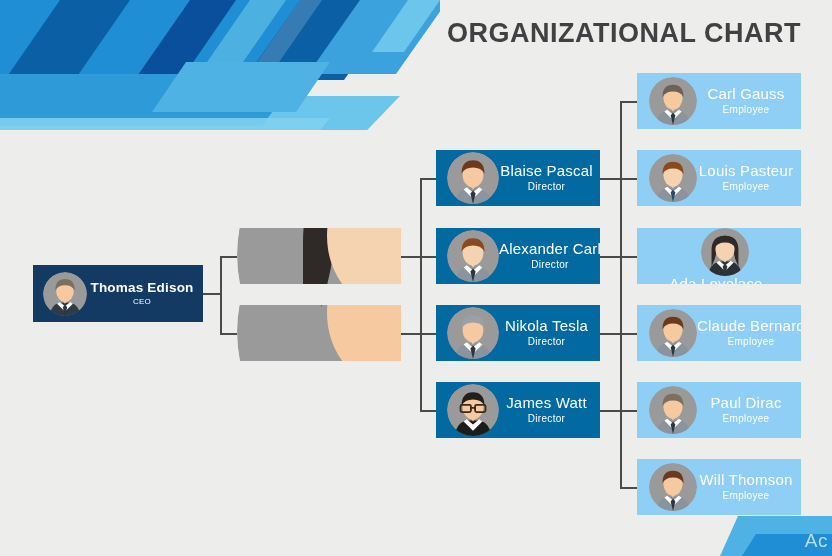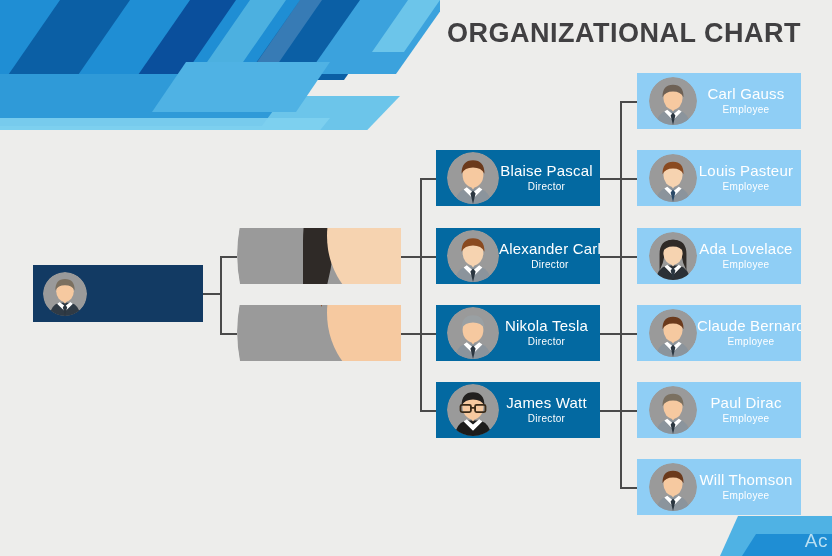--- a/index.html
+++ b/index.html
@@ -141,20 +141,24 @@
 
     <path d="M14 100 q4 -24 22 -30 l28 0 q18 6 22 30 z" fill="#2f3a45"></path>
     <path d="M38 68 l12 10 l12 -10 l6 4 l-18 18 l-18 -18 z" fill="#ffffff"></path>
 
       <polygon points="50,74 55,80 50,100 45,80" fill="#2b3640"></polygon>
     <path d="M40 58 l10 14 l10 -14 l0 -10 l-20 0 z" fill="#f6c9a0"></path>
     <ellipse cx="50" cy="44" rx="20" ry="24" fill="#f6c9a0"></ellipse>
     <path d="M28 42 q0 -26 22 -26 q22 0 22 26 q-6 -12 -22 -12 q-16 0 -22 12 z" fill="#7b7060"></path>
 
   </svg></div>
+        <div class="txt">
+          <span class="nm">Thomas Edison</span>
+          <span class="rl">CEO</span>
+        </div>
       </div>
       <div class="node tier-executive" style="left: 237px; top: 228px; width: 164px; height: 56px;">
         <div class="avatar">
   <svg viewBox="0 0 100 100" width="100%" height="100%" xmlns="http://www.w3.org/2000/svg">
     <circle cx="50" cy="50" r="50" fill="#9a9a9a"></circle>
 
       <path d="M22 46 q0 -30 28 -30 q28 0 28 30 l0 34 q-8 -14 -10 -30 q-18 8 -36 0 q-2 16 -10 30 z" fill="#2f2a27"></path>
     <path d="M14 100 q4 -24 22 -30 l28 0 q18 6 22 30 z" fill="#3a3a3c"></path>
     <path d="M38 68 l12 10 l12 -10 l6 4 l-18 18 l-18 -18 z" fill="#ffffff"></path>
 
@@ -290,21 +294,21 @@
     <path d="M40 58 l10 14 l10 -14 l0 -10 l-20 0 z" fill="#f6d3b0"></path>
     <ellipse cx="50" cy="44" rx="20" ry="24" fill="#f6d3b0"></ellipse>
     <path d="M28 42 q0 -26 22 -26 q22 0 22 26 q-6 -12 -22 -12 q-16 0 -22 12 z" fill="#8a4a20"></path>
 
   </svg></div>
         <div class="txt">
           <span class="nm">Louis Pasteur</span>
           <span class="rl">Employee</span>
         </div>
       </div>
-      <div class="node tier-employee" style="left: 637px; top: 228px; width: 164px; height: 56px;">
+      <div class="node tier-employee" style="left: 637px; top: 228px; width: 164px; height: 56px; flex-direction: column;">
         <div class="avatar">
   <svg viewBox="0 0 100 100" width="100%" height="100%" xmlns="http://www.w3.org/2000/svg">
     <circle cx="50" cy="50" r="50" fill="#9a9a9a"></circle>
 
       <path d="M22 46 q0 -30 28 -30 q28 0 28 30 l0 34 q-8 -14 -10 -30 q-18 8 -36 0 q-2 16 -10 30 z" fill="#2f2a27"></path>
     <path d="M14 100 q4 -24 22 -30 l28 0 q18 6 22 30 z" fill="#2b3036"></path>
     <path d="M38 68 l12 10 l12 -10 l6 4 l-18 18 l-18 -18 z" fill="#ffffff"></path>
 
       <polygon points="50,74 55,80 50,100 45,80" fill="#2b3640"></polygon>
     <path d="M40 58 l10 14 l10 -14 l0 -10 l-20 0 z" fill="#f6d3b0"></path>

